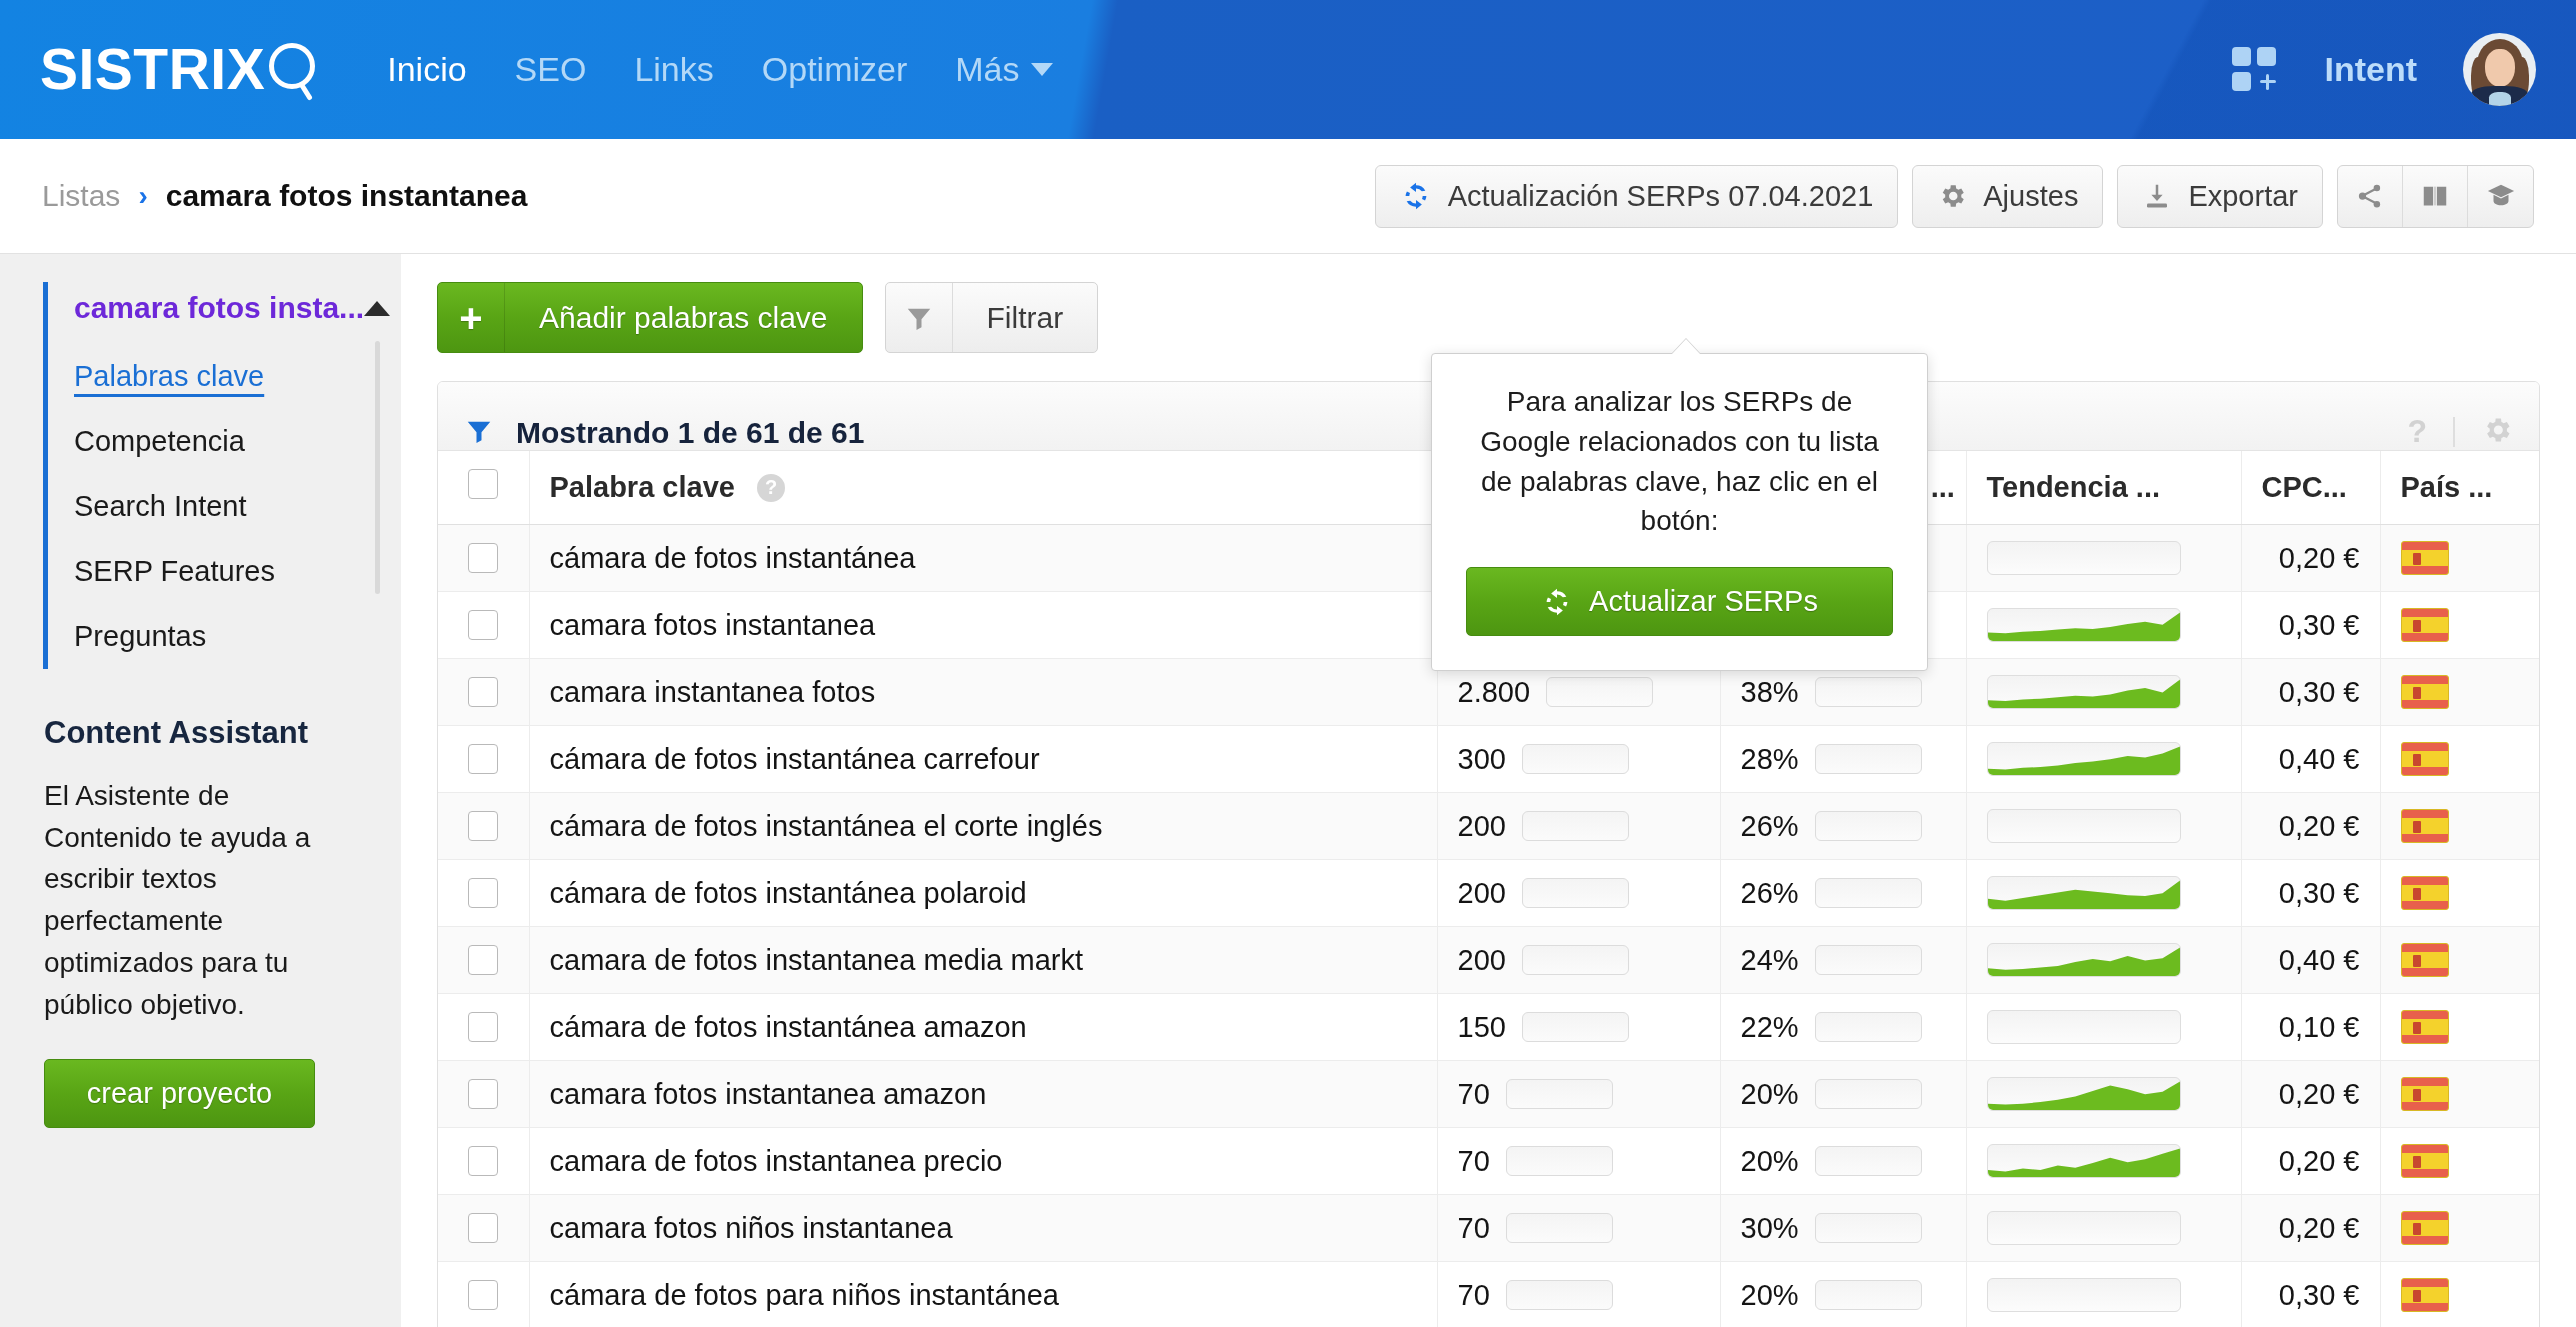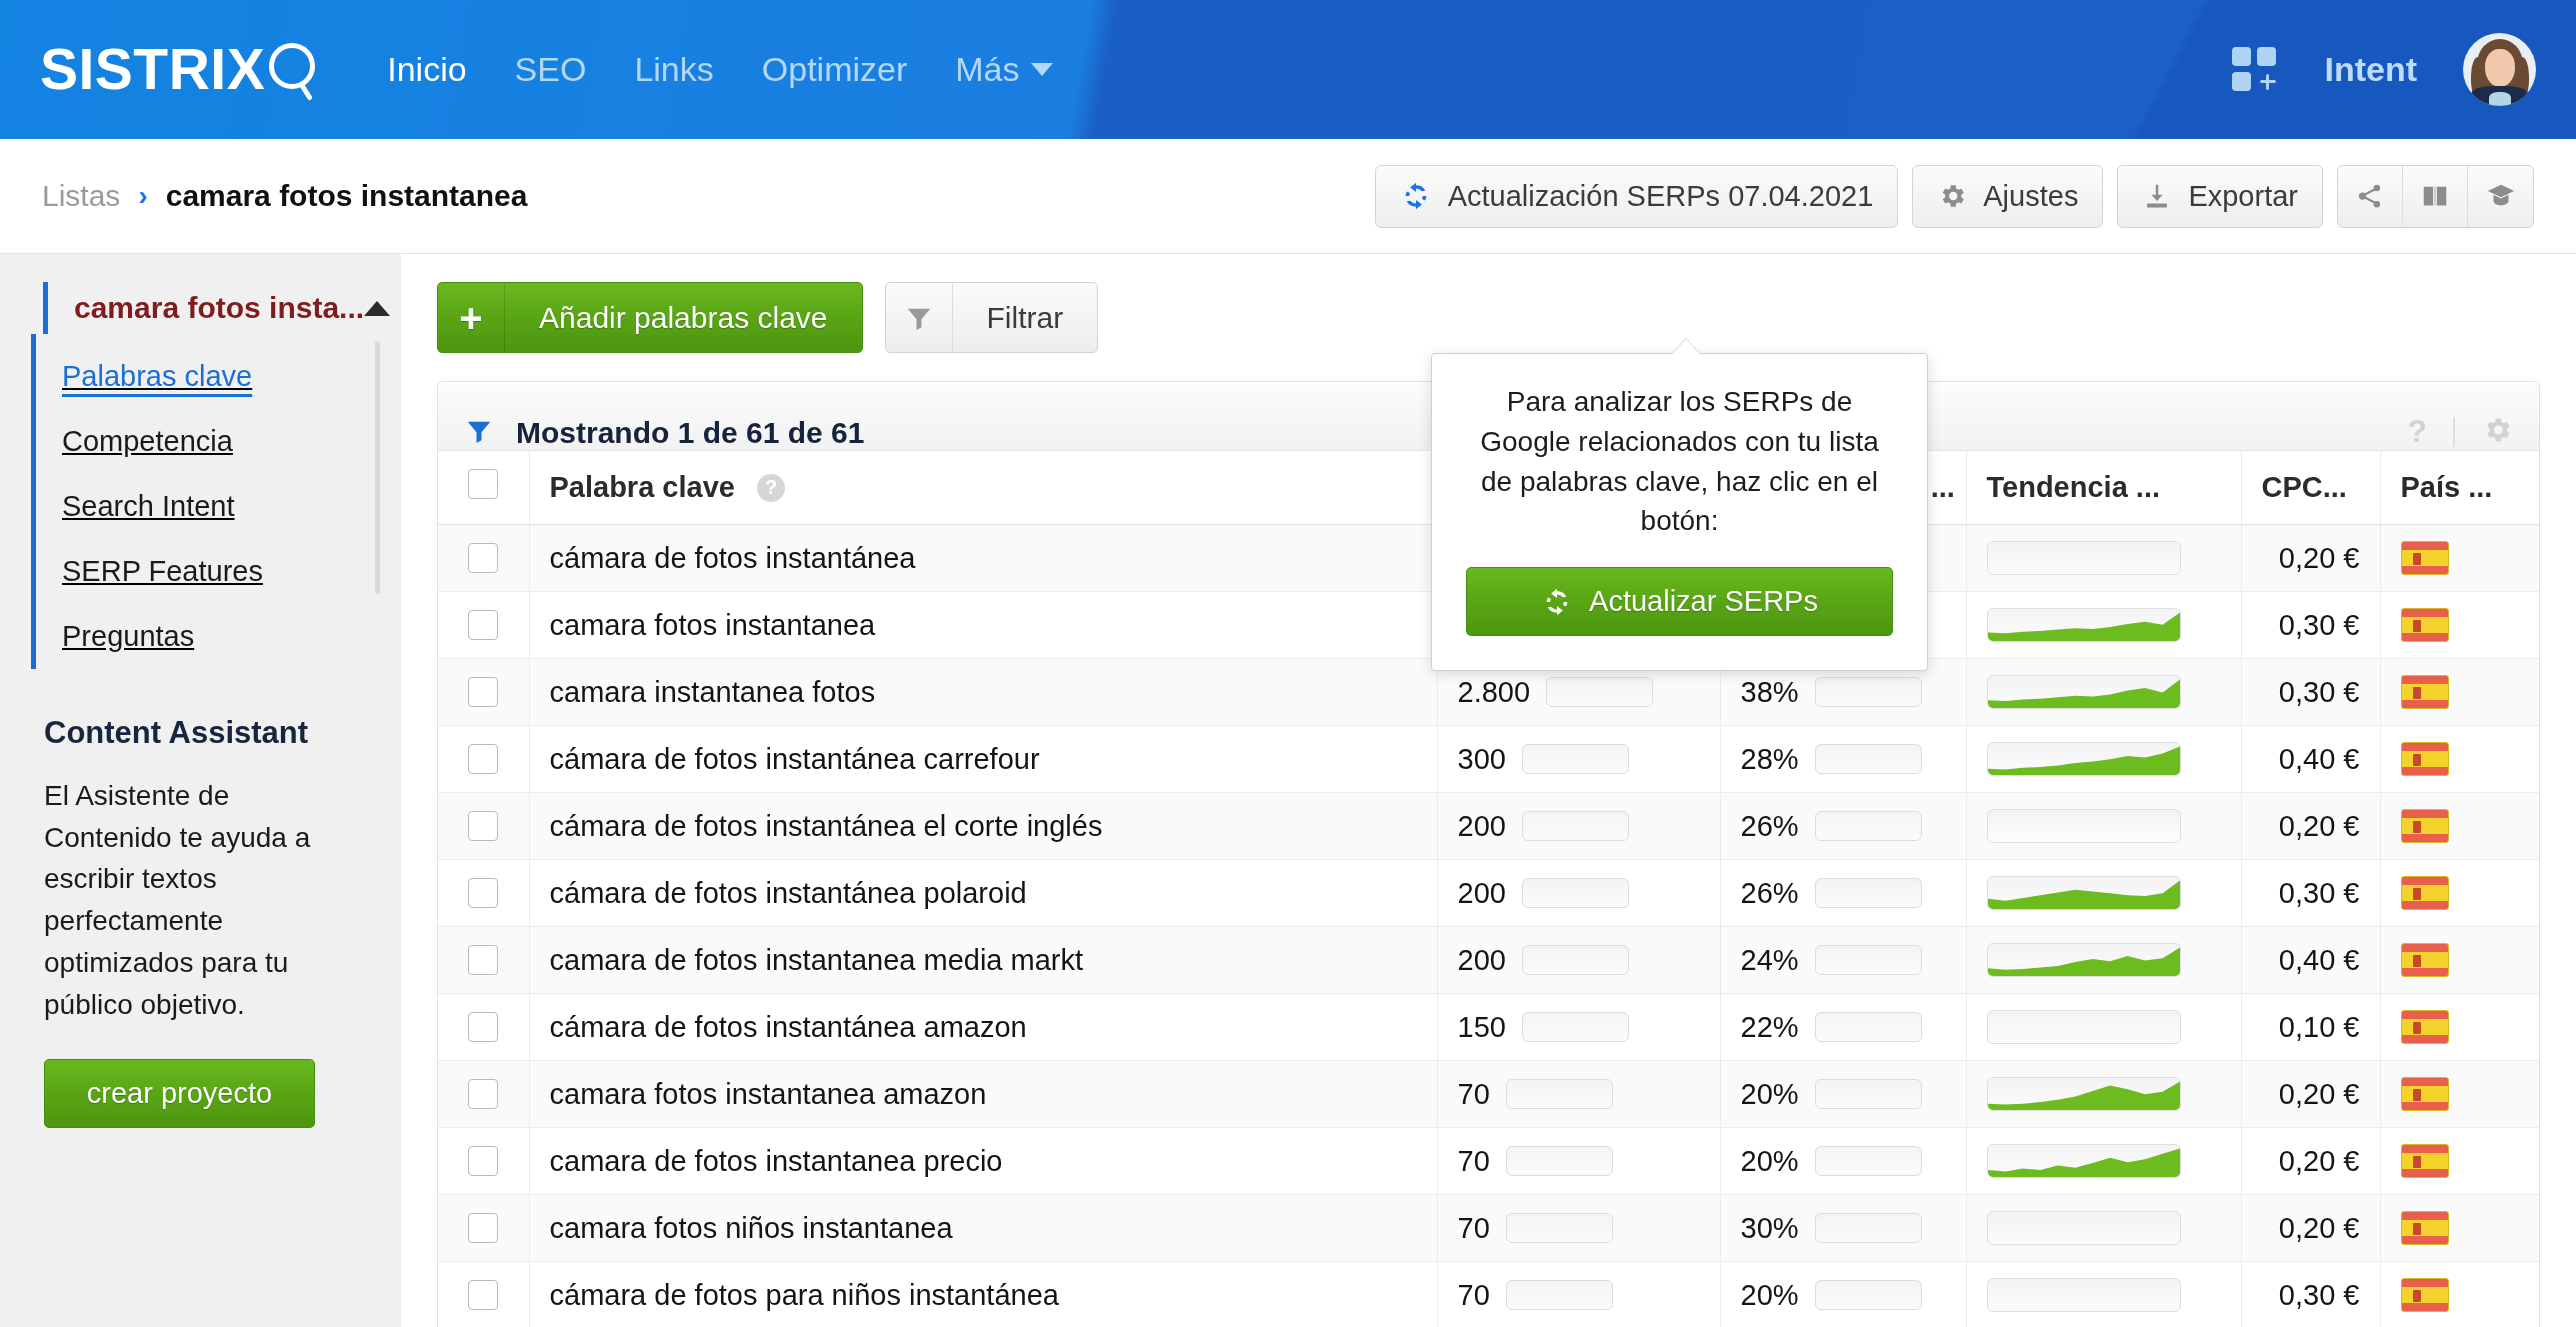--- a/index.html
+++ b/index.html
@@ -288,36 +288,35 @@
   .side-head {
     display: flex; align-items: center;
     padding: 0 24px 0 44px;
     height: 52px;
     border-left: 5px solid #1a6fd4;
     margin-left: 43px;
     padding-left: 26px;
     position: relative;
   }
   .side-head .t {
-    font-size: 30px; font-weight: 700; color: #7f1d1d;
+    font-size: 30px; font-weight: 700; color: #6d28d9;
     white-space: nowrap;
   }
   .chev-up {
     margin-left: auto;
     width: 0; height: 0;
     border-left: 13px solid transparent;
     border-right: 13px solid transparent;
     border-bottom: 15px solid #2c2c2c;
     cursor: pointer;
   }
   .side-list {
     border-left: 5px solid #1a6fd4;
-    margin-left: 31px;
+    margin-left: 43px;
     padding: 10px 0 0 26px;
-    text-decoration: underline;
   }
   .side-item {
     font-size: 29px;
     color: #1a1a1a;
     padding: 16px 0;
     cursor: pointer;
     white-space: nowrap;
   }
   .side-item.active {
     color: #1a6fd4;

